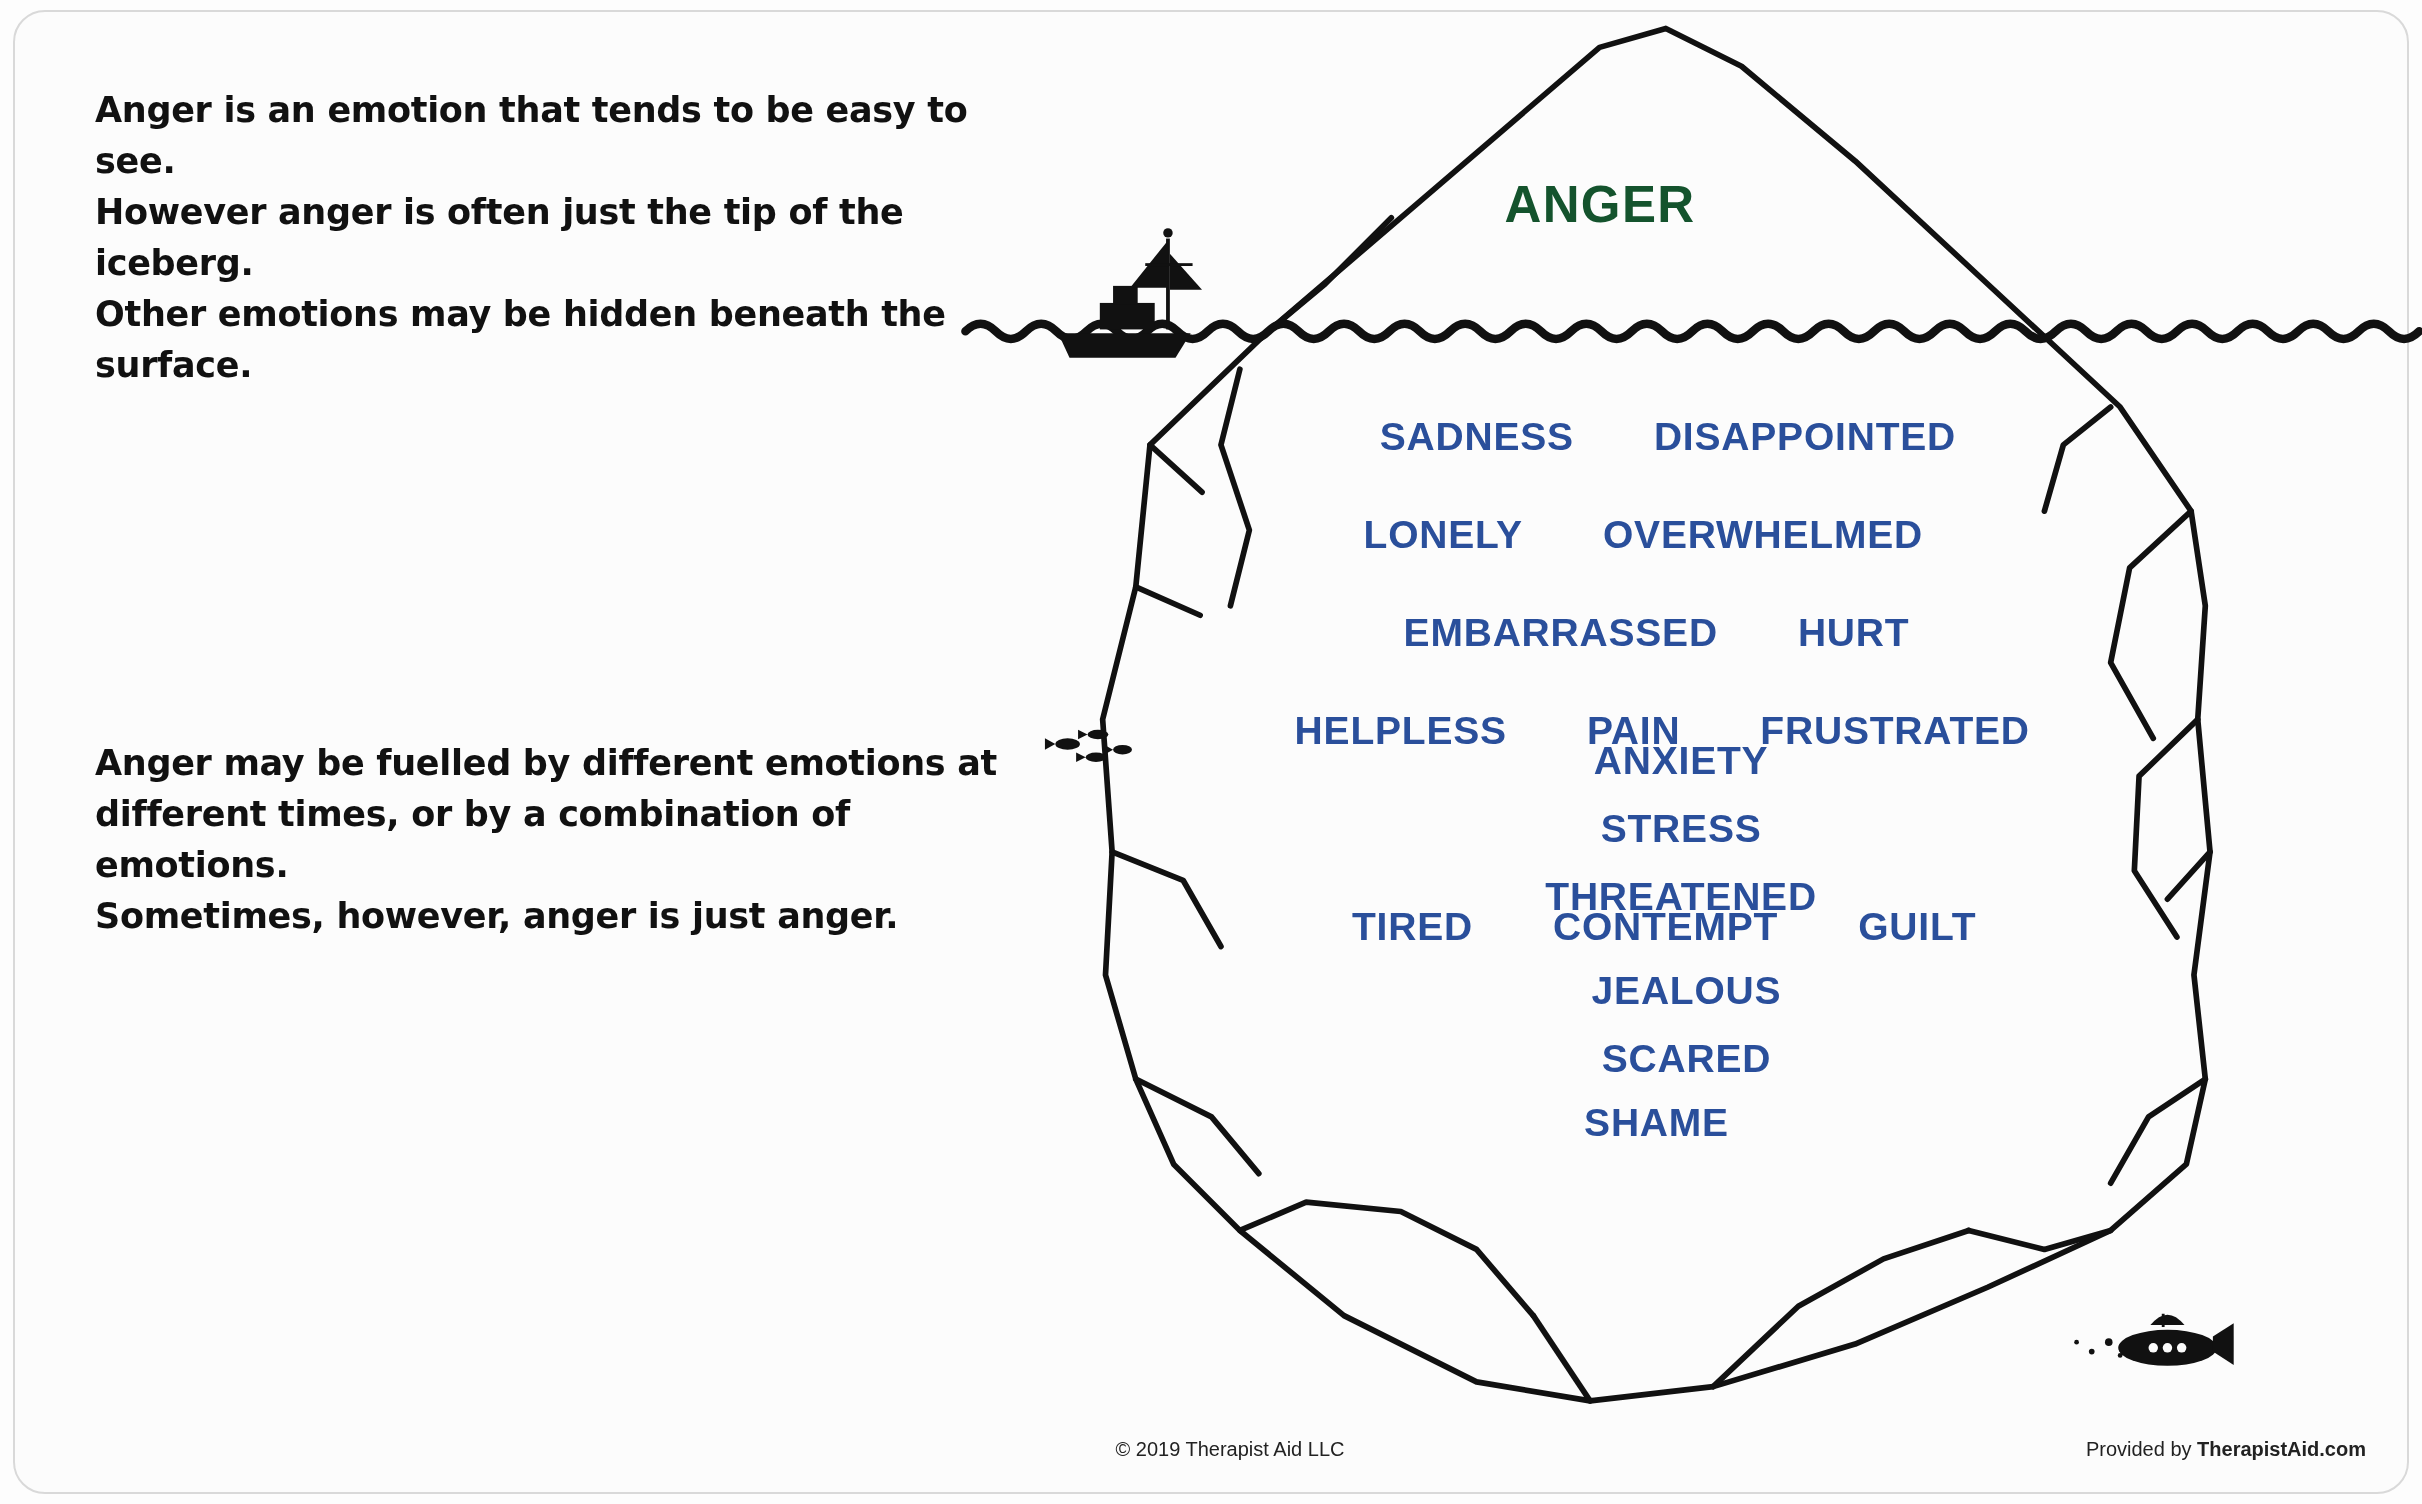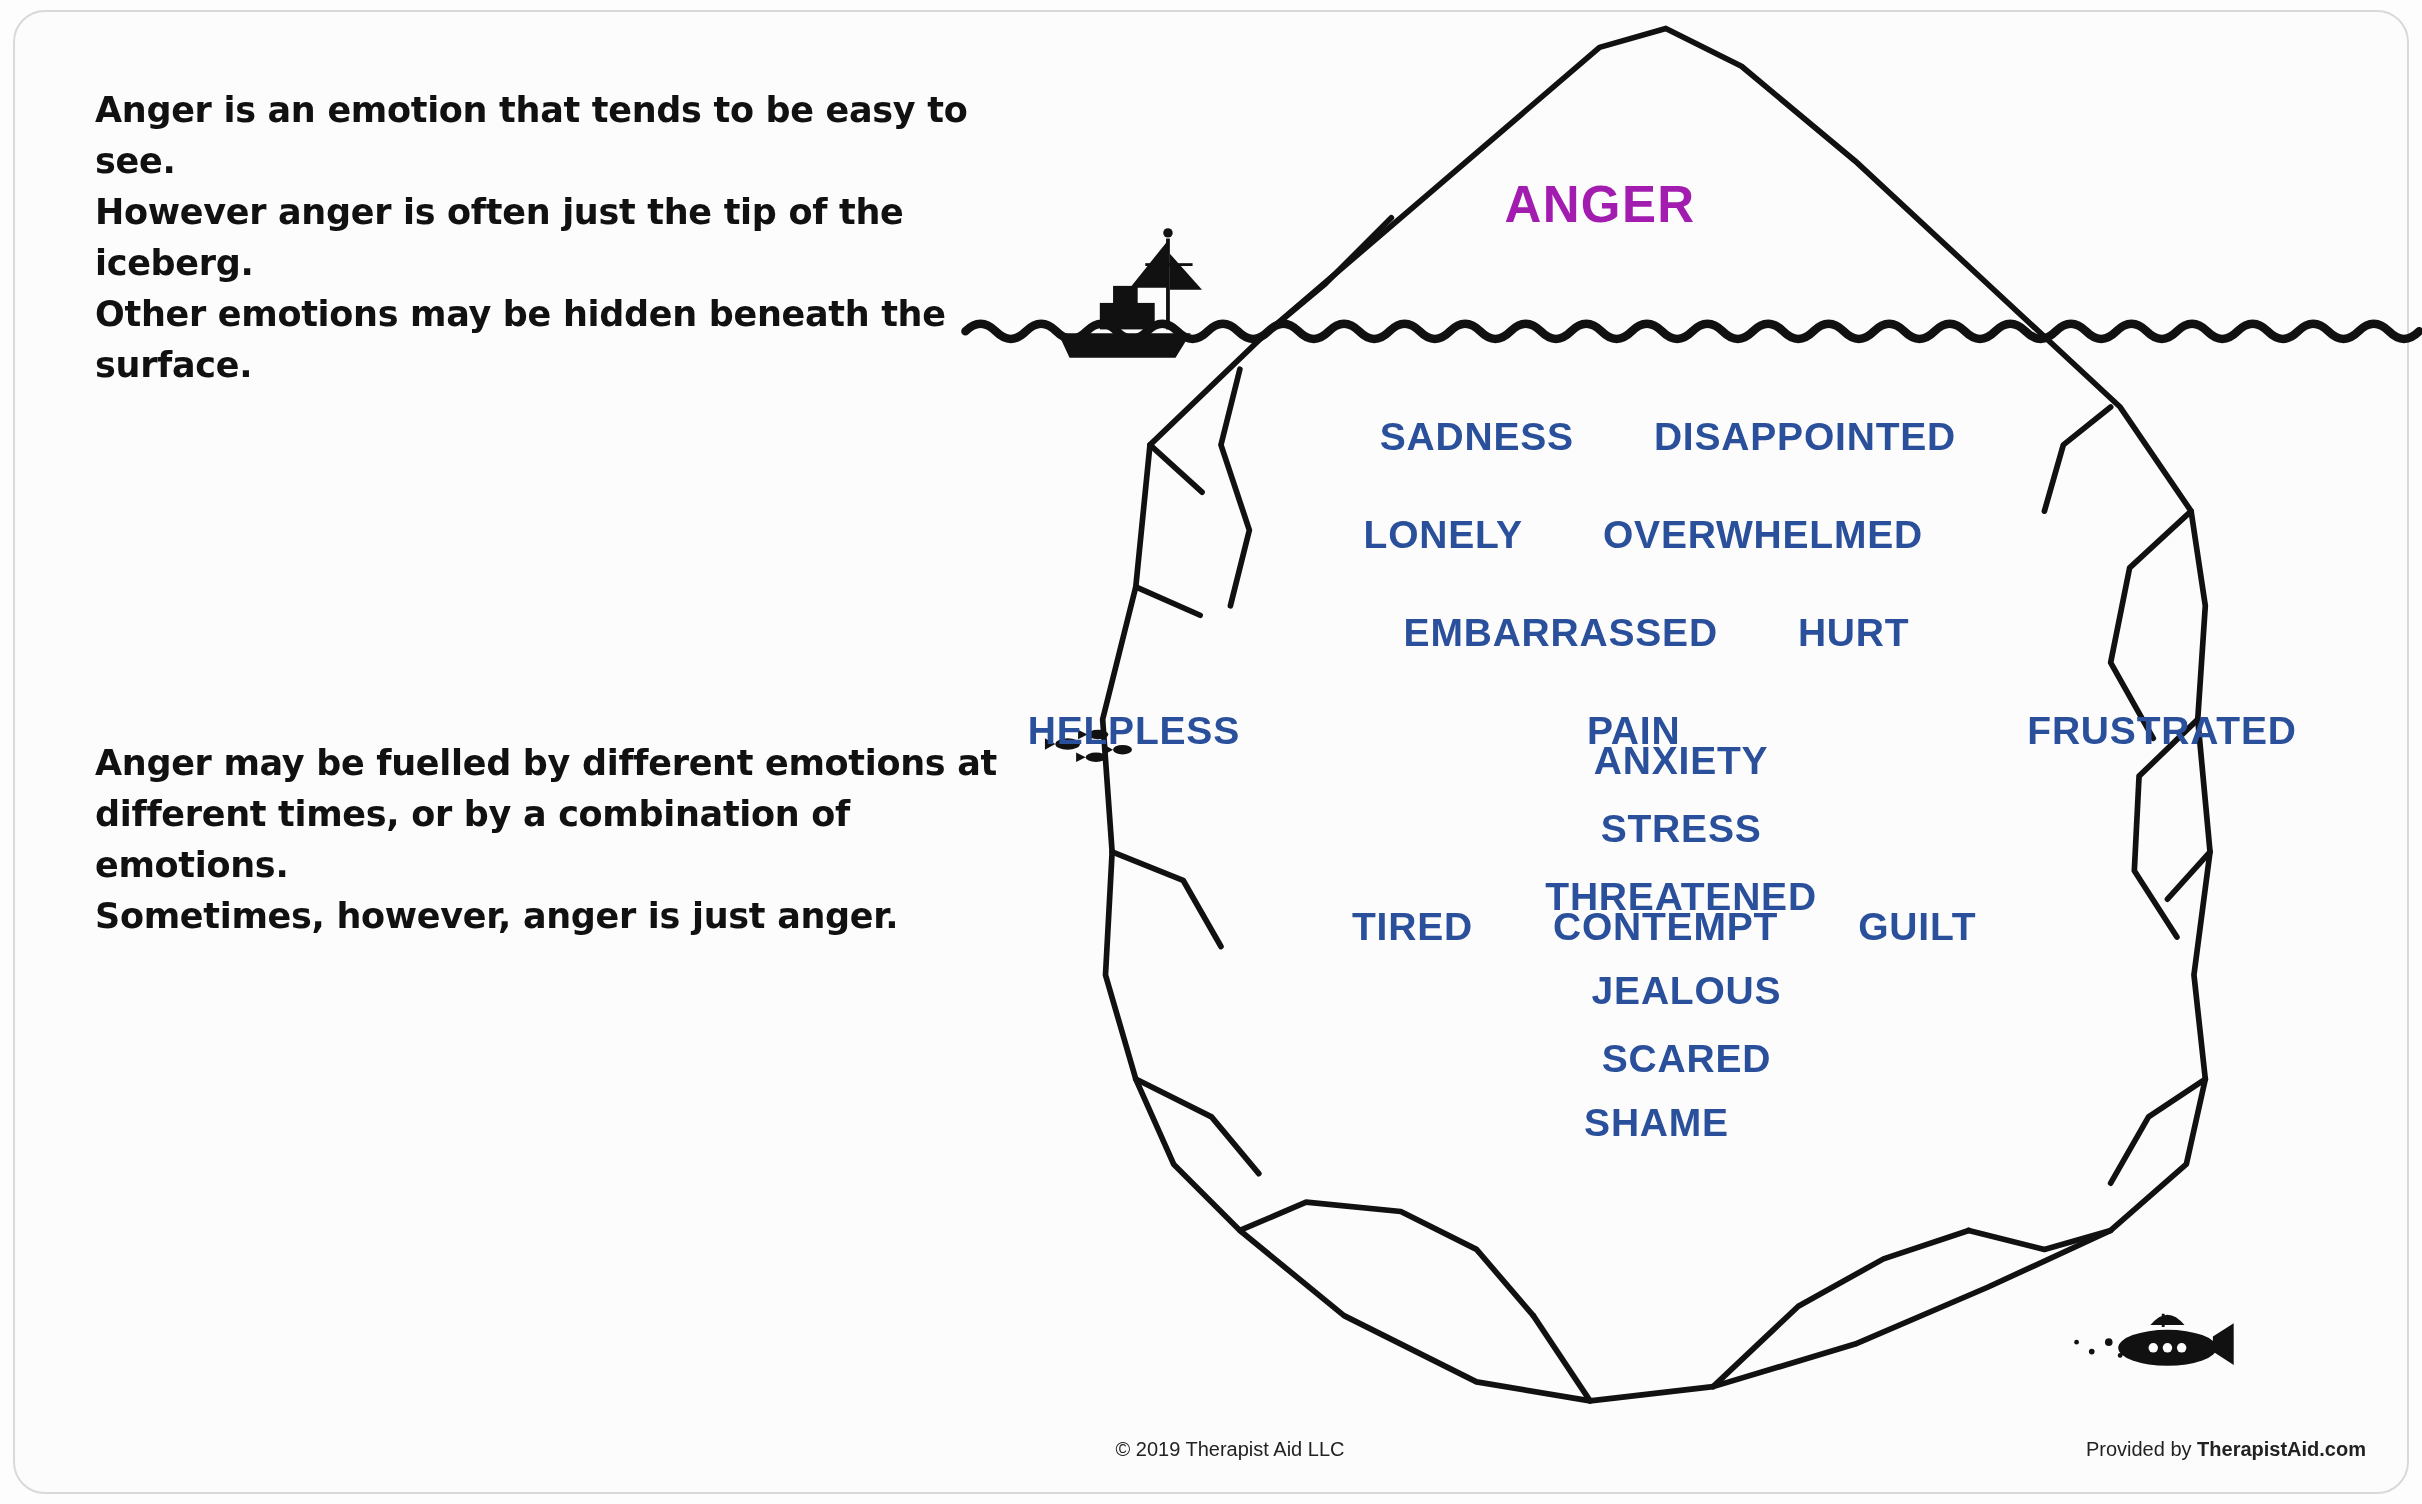--- a/index.html
+++ b/index.html
@@ -62,21 +62,21 @@
   #anger-label {
     position: absolute;
     left: 1420px;
     top: 175px;
     width: 360px;
     text-align: center;
     font-family: "Liberation Sans", sans-serif;
     font-weight: 700;
     font-size: 51px;
     letter-spacing: 1.4px;
-    color: #a21caf;
+    color: #14532d;
   }
   #emotion-rows {
     position: absolute;
     left: 994px;
     top: 388px;
     width: 1325px;
   }
   .emotion-row {
     display: flex;
     justify-content: center;
@@ -90,21 +90,21 @@
     font-size: 39px;
     letter-spacing: 0.8px;
     color: #2a4f9b;
     margin: 0 28px;
     white-space: nowrap;
   }
   
   .row-0 { transform: translateX(11.4px); }
   .row-1 { transform: translateX(-13.2px); }
   .row-2 { transform: translateX(0px); text-align: center; }
-  .row-3 { transform: translateX(5.7px); justify-content: space-between; }
+  .row-3 { transform: translateX(5.7px); }
   .row-4 { transform: translateX(19px); }
   .row-5 { transform: translateX(24.6px); flex-direction: column; }
   .row-6 { transform: translateX(7.6px); }
   .row-7 { transform: translateX(30px); flex-direction: column; }
   .row-8 { transform: translateX(0px); }
 
   #copyright {
     position: absolute;
     left: 984px;
     top: 1438px;

